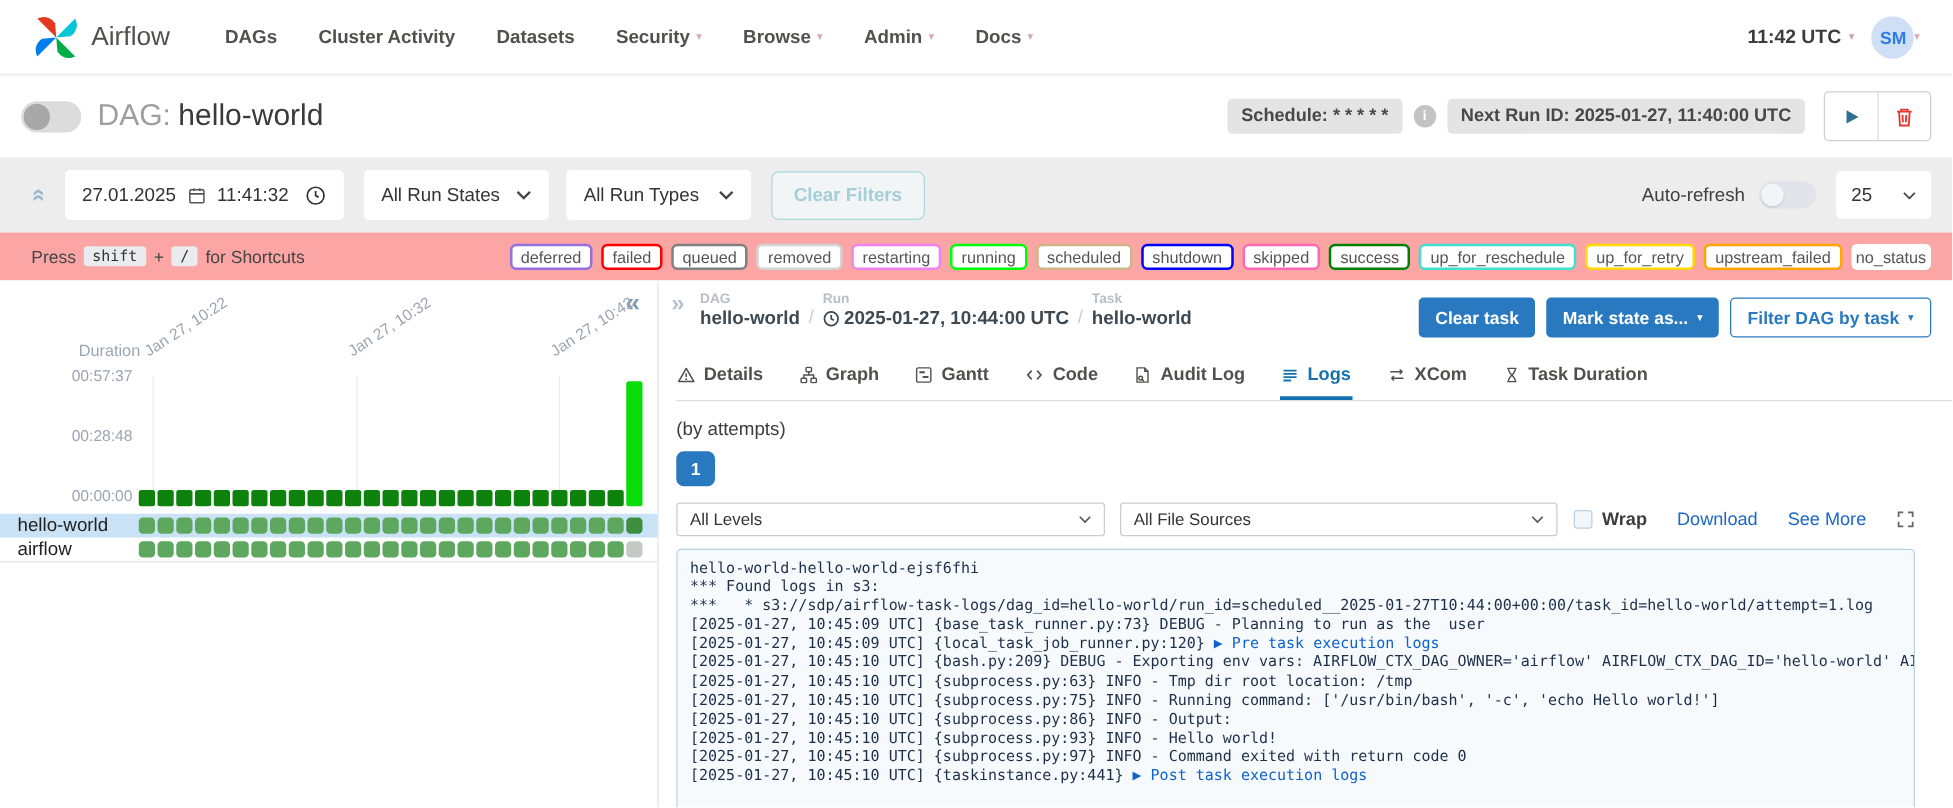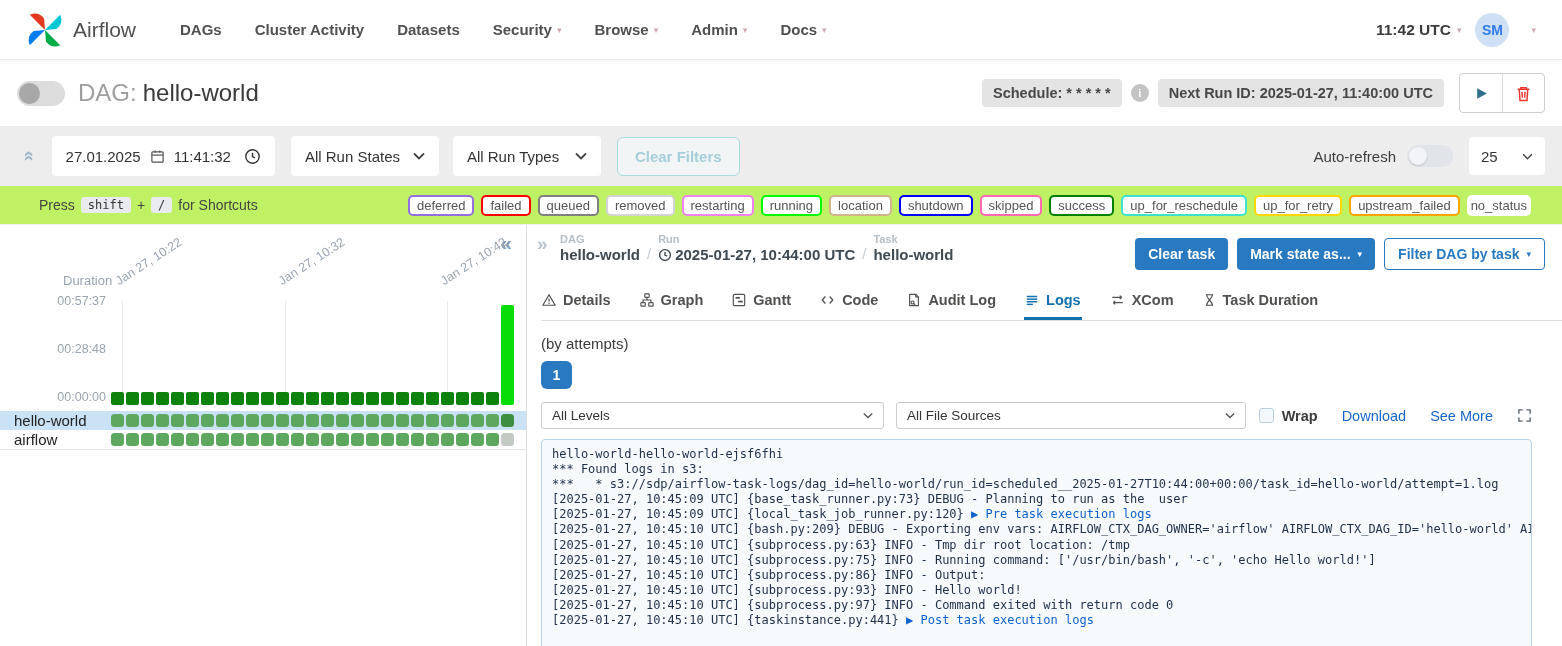--- a/index.html
+++ b/index.html
@@ -49,22 +49,22 @@
                 margin-right:14px; cursor:pointer; }
   .clear-filters { border:1px solid #a9dade; color:#a5ced8; background:#f1f5f5; font-weight:700; font-size:15px;
                    padding:10px 17px; border-radius:6px; margin-left:2px; cursor:pointer; }
   .auto-refresh { margin-left:auto; display:flex; align-items:center; gap:11px; font-size:15px; color:#3e3e3e; }
   .toggle2 { position:relative; width:46px; height:22px; border-radius:11px; background:#e1e5ea; cursor:pointer; }
   .toggle2 .knob { position:absolute; left:2px; top:2px; width:18px; height:18px; border-radius:50%; background:#f2f4f7; box-shadow:0 1px 2px rgba(0,0,0,.15); }
   .page-size { background:#fff; border-radius:4px; height:38px; width:76px; display:flex; align-items:center;
                justify-content:space-between; padding:0 12px; font-size:15px; margin-left:16px; cursor:pointer; }
 
   
-  .meta-row { position:absolute; top:186px; left:0; right:0; height:38px; background:#bef264;
-              display:flex; align-items:center; padding:0 31px; }
+  .meta-row { position:absolute; top:186px; left:0; right:0; height:38px; background:#fca5a5;
+              display:flex; align-items:center; padding:0 17px; }
   .shortcut { display:flex; align-items:center; gap:6px; font-size:14px; color:#444; margin-left:8px; }
   kbd { background:#e9ebee; border-radius:3px; padding:1px 7px; font-family:"DejaVu Sans Mono","Liberation Mono",monospace;
         font-size:12px; color:#333; }
   .badges { margin-left:auto; display:flex; gap:7px; align-items:center; }
   .state-badge { border:2px solid #888; border-radius:5px; padding:1px 7px; font-size:13px; color:#555; background:#fff; cursor:pointer; }
   .state-badge.no-border { border-color:transparent; padding:1px 2px; cursor:default; }
 
   
   .main { position:absolute; top:224px; left:0; right:0; bottom:0; display:flex; border-top:1px solid #f0f0f0; }
   .grid-panel { width:527px; flex:none; position:relative; background:#fff; border-right:1px solid #dedede; }
@@ -176,21 +176,21 @@
         <div class="nav-item">
           <span>Docs</span>
           <span class="caret">▾</span>
         </div>
       </div>
     <div class="nav-right">
       <div class="clock-wrap">
         <span>11:42 UTC</span>
         <span class="caret-gray">▾</span>
       </div>
-      <div style="display:flex;align-items:center;gap:22px;">
+      <div style="display:flex;align-items:center;gap:0;">
         <div class="avatar">SM</div>
         <span class="caret">▾</span>
       </div>
     </div>
   </div>
 
   <div class="dag-header">
     <div class="toggle">
         <div class="knob"></div>
       </div>
@@ -285,21 +285,21 @@
       <kbd>/</kbd>
       <span>for Shortcuts</span>
     </div>
     <div class="badges" id="state-badges">
         <span class="state-badge" style="border-color: mediumpurple;">deferred</span>
         <span class="state-badge" style="border-color: red;">failed</span>
         <span class="state-badge" style="border-color: gray;">queued</span>
         <span class="state-badge" style="border-color: lightgrey;">removed</span>
         <span class="state-badge" style="border-color: violet;">restarting</span>
         <span class="state-badge" style="border-color: lime;">running</span>
-        <span class="state-badge" style="border-color: tan;">location</span>
+        <span class="state-badge" style="border-color: tan;">scheduled</span>
         <span class="state-badge" style="border-color: blue;">shutdown</span>
         <span class="state-badge" style="border-color: hotpink; text-align: center;">skipped</span>
         <span class="state-badge" style="border-color: green;">success</span>
         <span class="state-badge" style="border-color: turquoise;">up_for_reschedule</span>
         <span class="state-badge" style="border-color: gold; text-align: right;">up_for_retry</span>
         <span class="state-badge" style="border-color: orange;">upstream_failed</span>
         <span class="state-badge no-border" style="border-color: transparent;">no_status</span>
       </div>
   </div>
 

